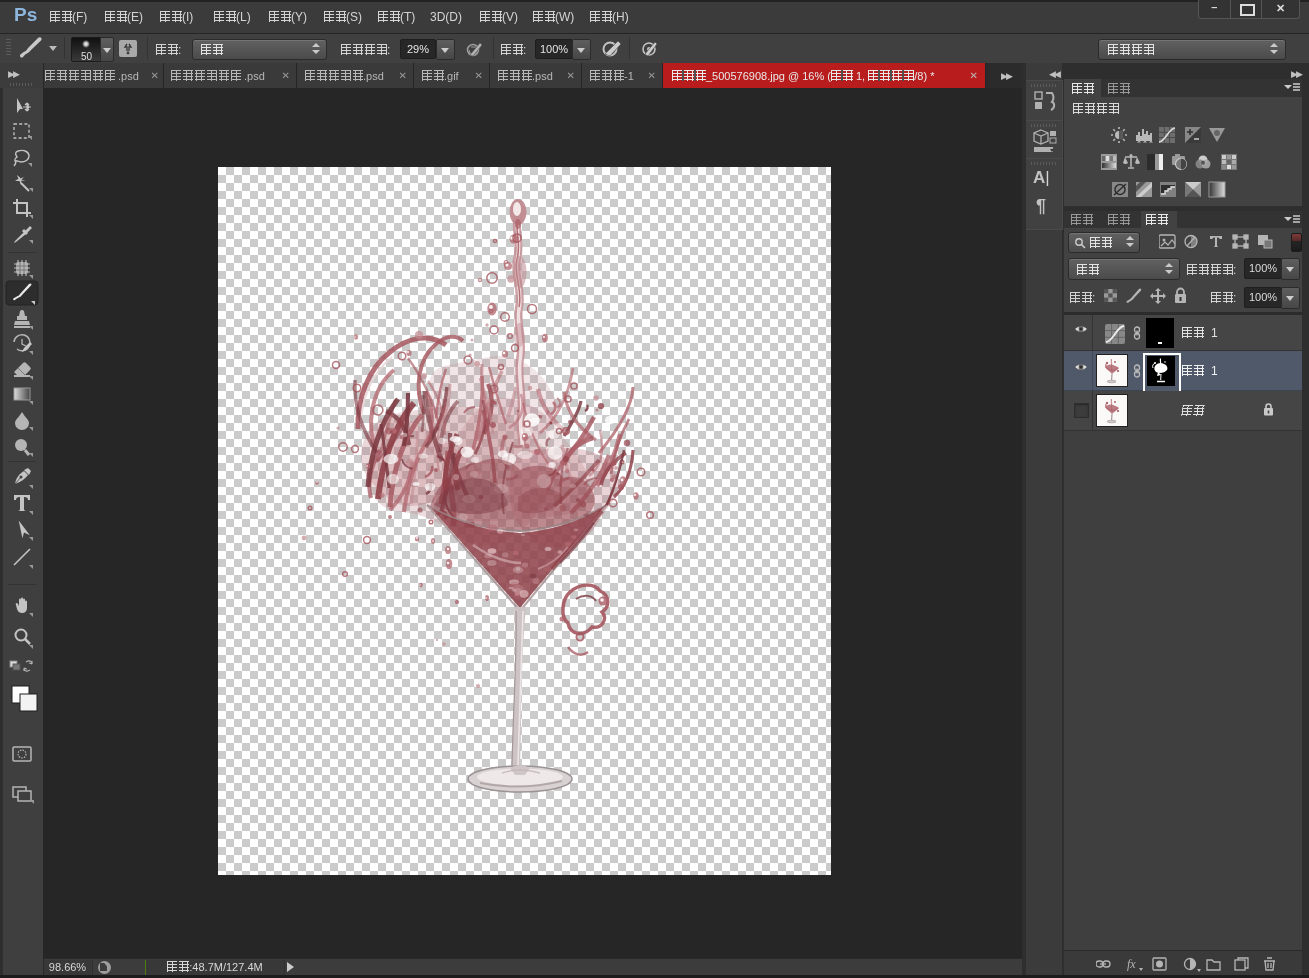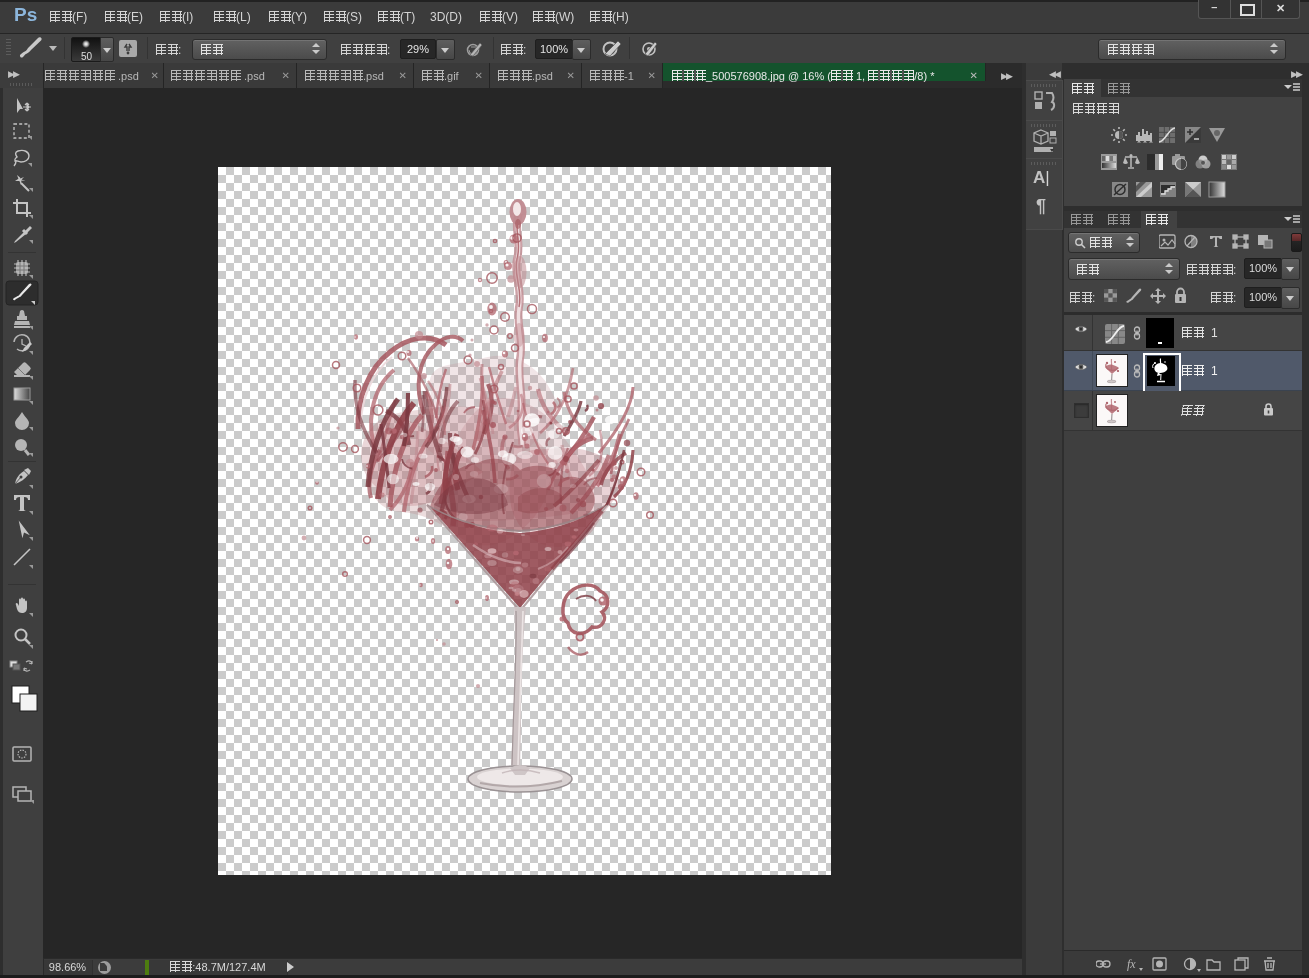--- a/index.html
+++ b/index.html
@@ -118,32 +118,32 @@
       <span class="ab" style="right:6px;top:7px;color:#999;font-size:10px">✕</span>
  </div>
  <div class="ab" style="left:490px;top:0;width:91px;height:25px;background:#3a3a3a;border-right:1px solid #242424;font-size:11px;color:#b8b8b8">
    <span class="ab" style="left:8px;top:7px"><span class="cj" style="--n:3"></span>.psd</span>
       <span class="ab" style="right:6px;top:7px;color:#999;font-size:10px">✕</span>
  </div>
  <div class="ab" style="left:582px;top:0;width:80px;height:25px;background:#3a3a3a;border-right:1px solid #242424;font-size:11px;color:#b8b8b8">
    <span class="ab" style="left:8px;top:7px"><span class="cj" style="--n:3"></span>-1</span>
       <span class="ab" style="right:6px;top:7px;color:#999;font-size:10px">✕</span>
  </div>
- <div class="ab" style="left:663px;top:0;width:322px;height:18px;background:#14532d;--pbg:#4f4f4f;border-right:1px solid #242424;font-size:11px;color:#e8e8e8">
+ <div class="ab" style="left:663px;top:0;width:322px;height:25px;background:#b91c1c;--pbg:#4f4f4f;border-right:1px solid #242424;font-size:11px;color:#e8e8e8">
    <span class="ab" style="left:9px;top:7px;white-space:nowrap"><span class="cj" style="--n:3"></span>_500576908.jpg @ 16% (<span class="cj" style="--n:2"></span> 1, <span class="cj" style="--n:4"></span>/8) *</span>
       <span class="ab" style="right:7px;top:7px;color:#bbb;font-size:10px">✕</span>
  </div>
  <div class="ab" style="left:1001px;top:8px;color:#c0c0c0;font-size:9px;letter-spacing:-2px">▶▶</div>
 </div>
 
 <div class="ab" style="left:43px;top:958px;width:979px;height:17px;background:#3c3c3c;border-top:1px solid #2a2a2a;--pbg:#3c3c3c">
  <div class="ab" style="left:0px;top:1px;width:49px;height:15px;background:#383838;border-right:1px solid #303030;color:#d8d8d8;font-size:11px;line-height:15px;text-align:center">98.66%</div>
  <div class="ab" style="left:55px;top:2px;width:13px;height:13px;border-radius:50%;background:#9d9d9d"></div>
  <div class="ab" style="left:57px;top:4px;width:7px;height:8px;background:#3c3c3c;clip-path:polygon(0 0,60% 0,100% 40%,100% 100%,0 100%)"></div>
- <div class="ab" style="left:102px;top:1px;width:138px;height:15px;background:#383838;border-left:4px solid #4d7c0f;border-right:1px solid #303030;color:#d8d8d8;font-size:11px;line-height:15px;text-align:center"><span class="cj" style="--n:2;--pbg:#383838"></span>:48.7M/127.4M</div>
+ <div class="ab" style="left:102px;top:1px;width:138px;height:15px;background:#383838;border-left:1px solid #4d7c0f;border-right:1px solid #303030;color:#d8d8d8;font-size:11px;line-height:15px;text-align:center"><span class="cj" style="--n:2;--pbg:#383838"></span>:48.7M/127.4M</div>
  <div class="ab" style="left:244px;top:3px;width:0;height:0;border-top:5px solid transparent;border-bottom:5px solid transparent;border-left:7px solid #ccc"></div>
 </div>
 
 <div class="ab" style="left:0;top:88px;width:43px;height:887px;background:#3f3f3f;border-right:1px solid #2a2a2a">
 <div class="ab" style="left:0;top:0;width:3px;height:887px;background:#2e2e2e"></div>
 <svg class="ab" style="left:0;top:0" width="43" height="887" viewBox="0 0 43 887">
 <g fill="#bebebe" stroke="none">
 
 <g transform="translate(22,18)">
           <path d="M-5,-8 L1,3 L-2,3 L-5,7 Z" fill="#c4c4c4"></path>

